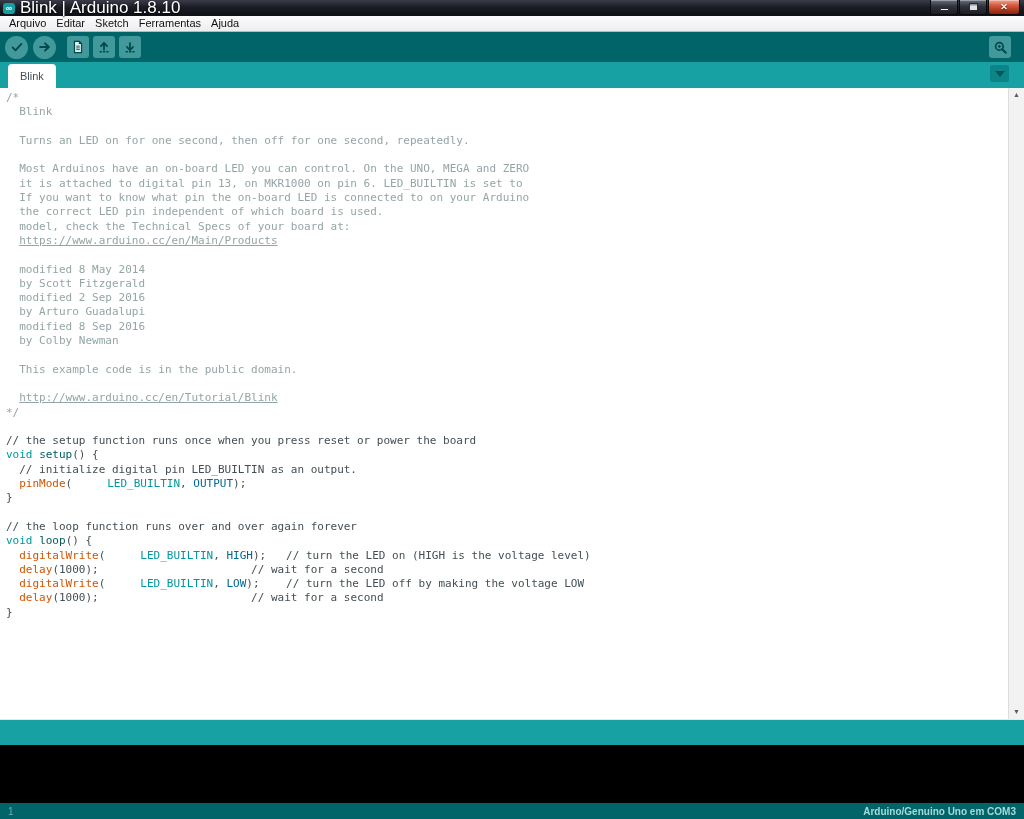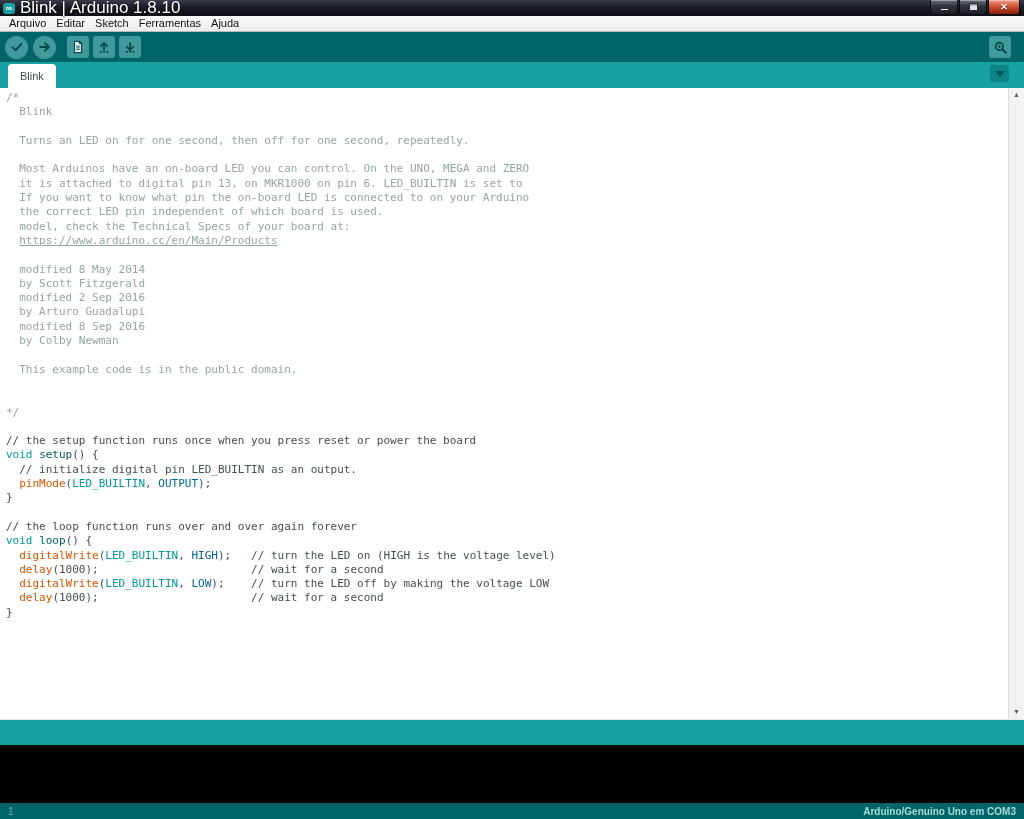--- a/index.html
+++ b/index.html
@@ -74,21 +74,21 @@
     font-family:"DejaVu Sans Mono","Liberation Mono",monospace; font-size:11px; line-height:14.3px;
   }
   .code-line { white-space:pre; }
   .tok-bc { color:#95a5a6; }
   .tok-bl { color:#95a5a6; text-decoration:underline; }
   .tok-lc { color:#434f54; }
   .tok-pl { color:#434f54; }
   .tok-kw { color:#00979c;margin-top:44px; }
   .tok-fn { color:#005c5f; font-weight:normal; }
   .tok-fu { color:#d35400; }
-  .tok-c1 { color:#00979c; }
+  .tok-c1 { color:#00979c;margin-left:35px; }
   .tok-c2 { color:#006699; }
   .scrollbar {
     flex:0 0 16px; background:#f2f2f2; border-left:1px solid #dddddd;
     display:flex; flex-direction:column; justify-content:space-between; align-items:center;
   }
   .sb-arrow { font-size:7px; color:#5a5a5a; line-height:10px; padding:2px 0; cursor:pointer; }
 
   
   .status-strip { flex:0 0 26px; background:#17a1a3; border-top:1px solid #e8e8e8; }
   .console { flex:0 0 58px; background:#000000; }
@@ -204,21 +204,21 @@
         <div class="code-line">&nbsp;</div>
         <div class="code-line"><span class="tok-bc">  modified 8 May 2014</span></div>
         <div class="code-line"><span class="tok-bc">  by Scott Fitzgerald</span></div>
         <div class="code-line"><span class="tok-bc">  modified 2 Sep 2016</span></div>
         <div class="code-line"><span class="tok-bc">  by Arturo Guadalupi</span></div>
         <div class="code-line"><span class="tok-bc">  modified 8 Sep 2016</span></div>
         <div class="code-line"><span class="tok-bc">  by Colby Newman</span></div>
         <div class="code-line">&nbsp;</div>
         <div class="code-line"><span class="tok-bc">  This example code is in the public domain.</span></div>
         <div class="code-line">&nbsp;</div>
-        <div class="code-line"><span class="tok-bc">  </span></div>
+        <div class="code-line"><span class="tok-bc">  </span><span class="tok-bl">http://www.arduino.cc/en/Tutorial/Blink</span></div>
         <div class="code-line"><span class="tok-bc">*/</span></div>
         <div class="code-line">&nbsp;</div>
         <div class="code-line"><span class="tok-lc">// the setup function runs once when you press reset or power the board</span></div>
         <div class="code-line"><span class="tok-kw">void</span><span class="tok-pl"> </span><span class="tok-fn">setup</span><span class="tok-pl">() {</span></div>
         <div class="code-line"><span class="tok-lc">  // initialize digital pin LED_BUILTIN as an output.</span></div>
         <div class="code-line"><span class="tok-pl">  </span><span class="tok-fu">pinMode</span><span class="tok-pl">(</span><span class="tok-c1">LED_BUILTIN</span><span class="tok-pl">, </span><span class="tok-c2">OUTPUT</span><span class="tok-pl">);</span></div>
         <div class="code-line"><span class="tok-pl">}</span></div>
         <div class="code-line">&nbsp;</div>
         <div class="code-line"><span class="tok-lc">// the loop function runs over and over again forever</span></div>
         <div class="code-line"><span class="tok-kw">void</span><span class="tok-pl"> </span><span class="tok-fn">loop</span><span class="tok-pl">() {</span></div>

